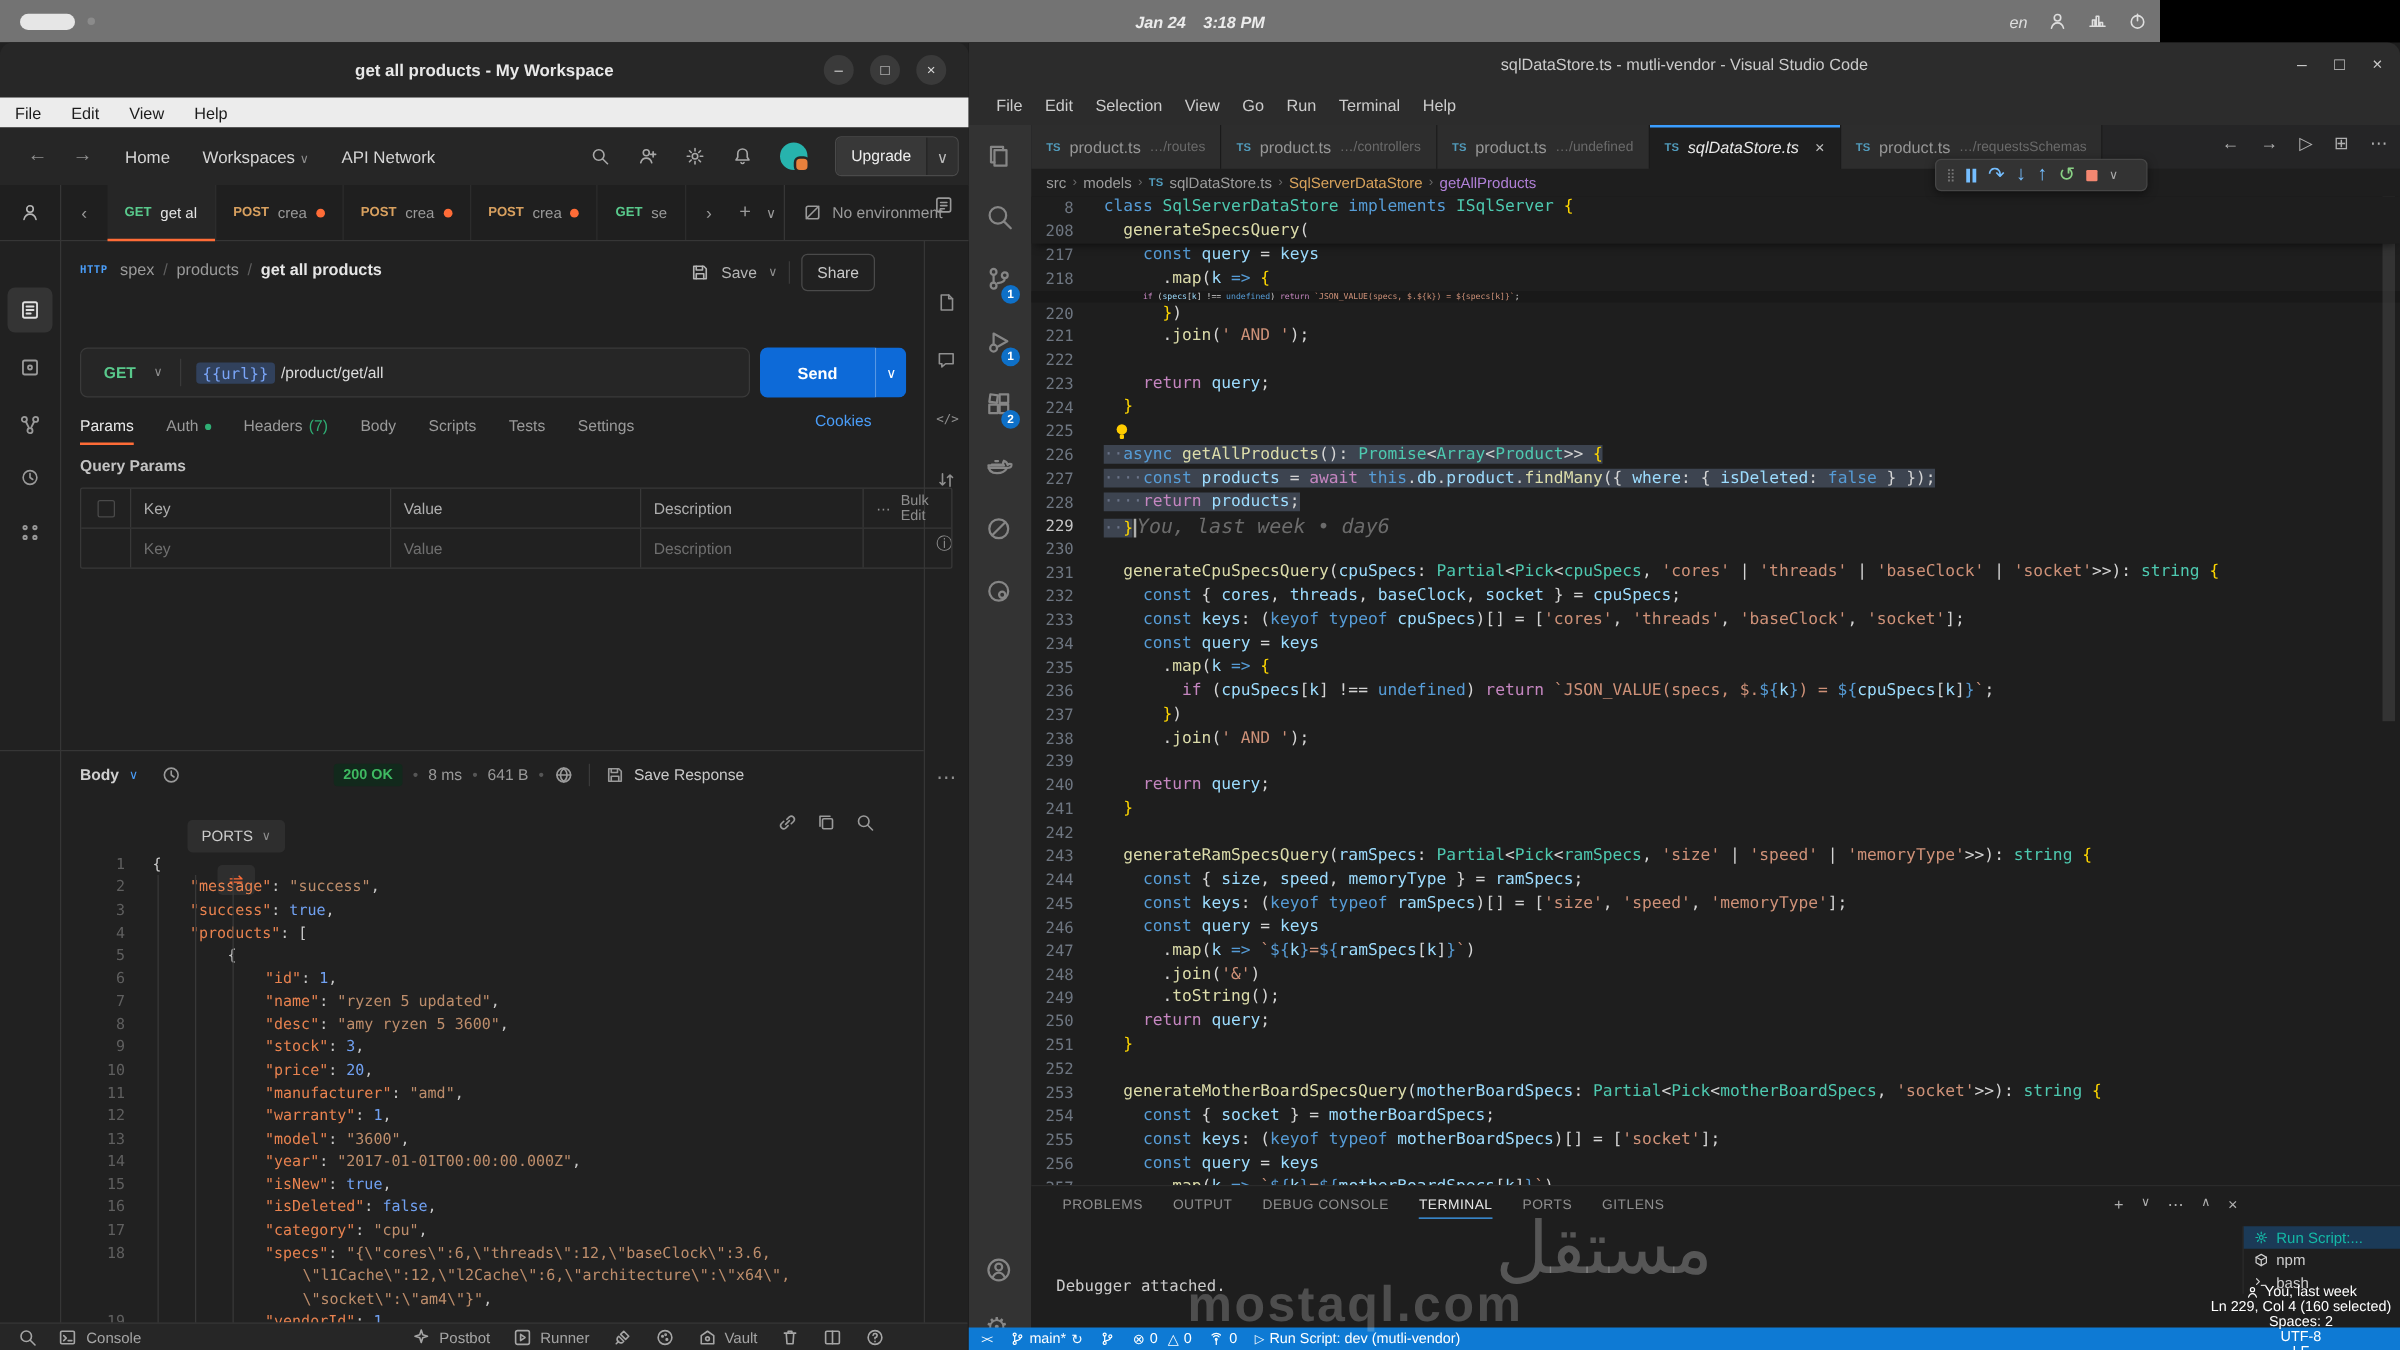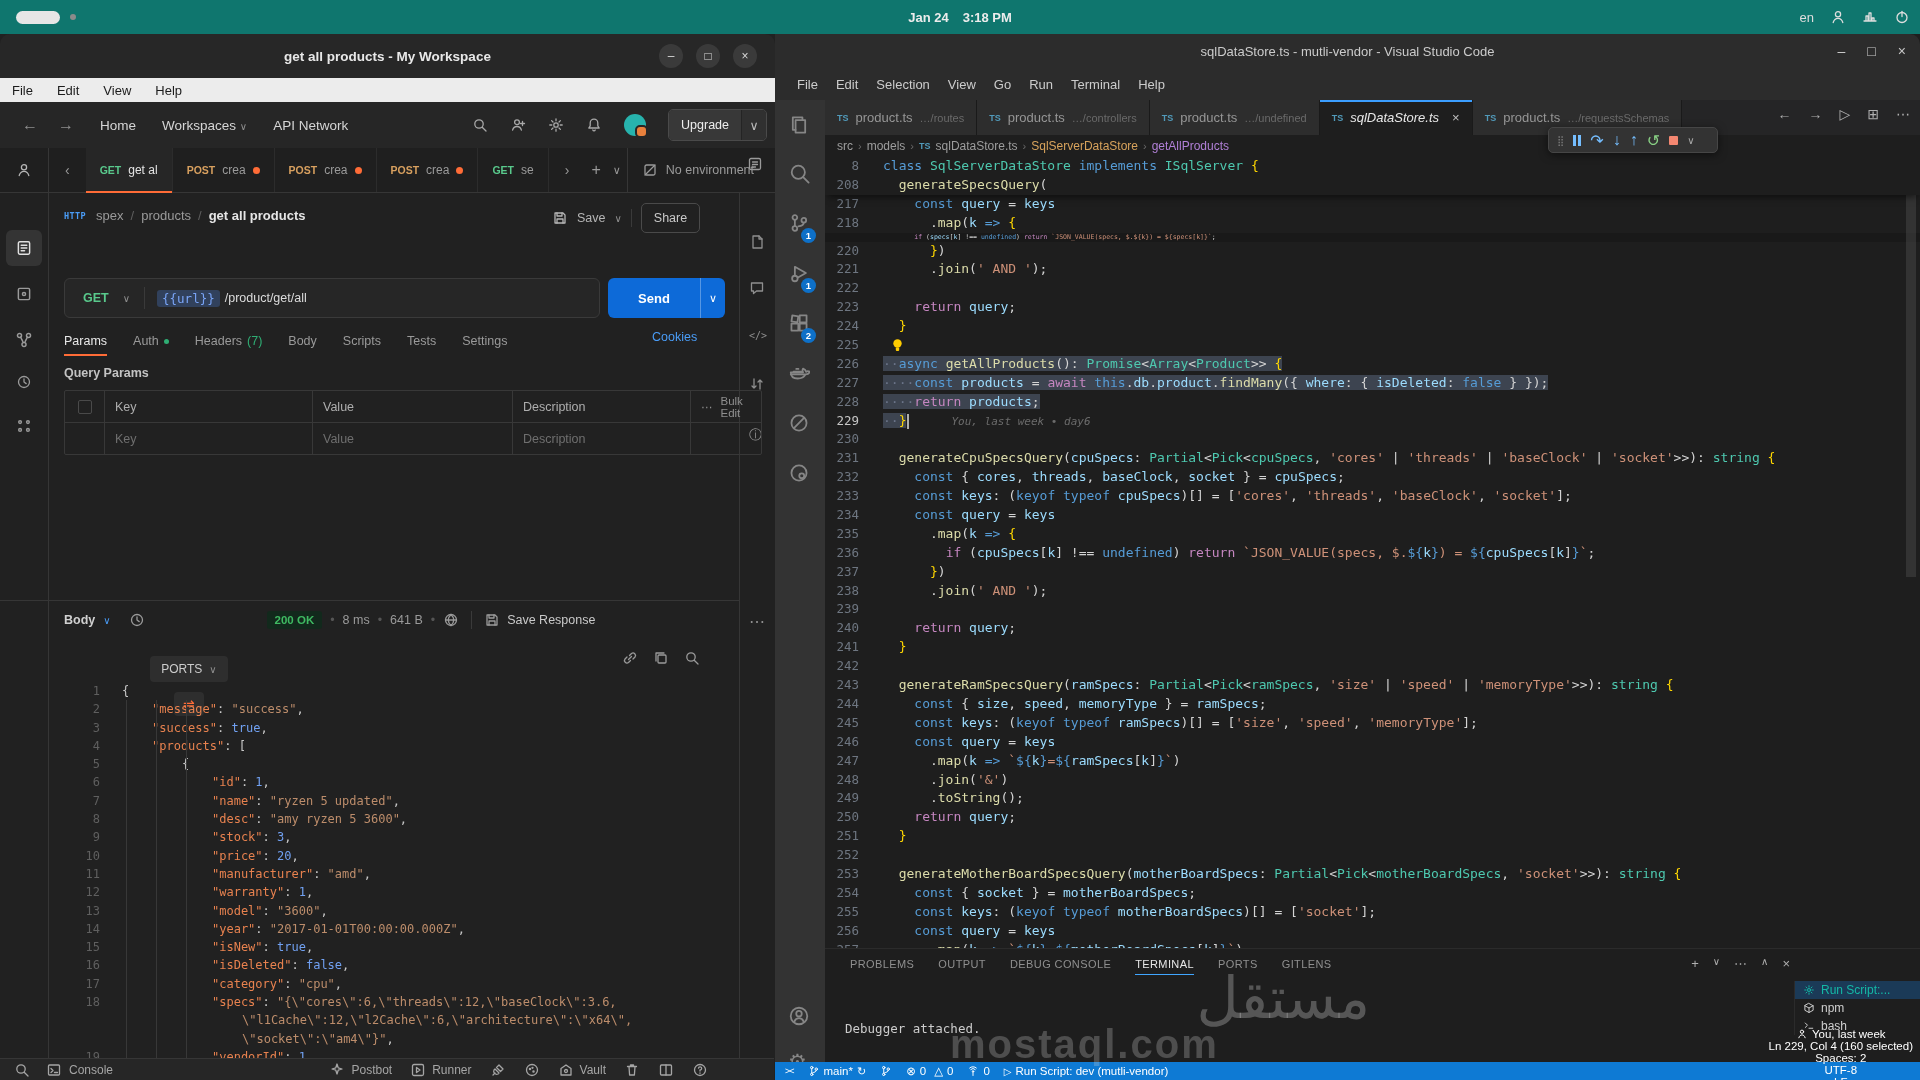--- a/index.html
+++ b/index.html
@@ -4,21 +4,21 @@
 <style>
   html,body{margin:0;padding:0;background:#000;}
   .stage{position:relative;width:1920px;height:1080px;overflow:hidden;background:#000;
          font-family:"Liberation Sans",sans-serif;-webkit-font-smoothing:antialiased;}
   .abs{position:absolute;}
   .mono{font-family:"DejaVu Sans Mono",monospace;}
   svg{display:block;}
   .ic{display:inline-flex;align-items:center;justify-content:center;}
 
   
-  .topbar{left:0;top:0;width:1920px;height:34px;background:#0f766e;color:#ececec;font-size:13px;}
+  .topbar{left:0;top:0;width:1728px;height:34px;background:#737373;color:#ececec;font-size:13px;font-style:italic;}
   .tb-pill{left:16px;top:11px;width:44px;height:13px;border-radius:7px;background:#e6e6e6;}
   .tb-dot{left:70px;top:14px;width:6px;height:6px;border-radius:3px;background:#8b8b8b;}
   .tb-clock{left:0;top:0;width:1920px;height:34px;display:flex;align-items:center;justify-content:center;gap:14px;font-weight:700;}
   .tb-right{right:10px;top:0;height:34px;display:flex;align-items:center;gap:16px;color:#dedede;}
 
   
   .win-title{font-size:13.5px;font-weight:700;color:#e8e8e8;}
 
   
   .pm{left:0;top:34px;width:775px;height:1046px;background:#212121;color:#d0d0d0;}
@@ -140,21 +140,21 @@
   .vrow{display:flex;height:18.9px;line-height:18.9px;white-space:pre;font-size:13px;position:relative;}
   .vnum{width:58px;flex:none;text-align:right;padding-right:24px;color:#6e7681;box-sizing:border-box;font-size:12.5px;}
   .vrow.cur .vnum{color:#c6c6c6;}
   .vcode{flex:1;}
   .vrow.sel .vcode .selwrap{background:#3d4450;}
   .vrow.squish{height:9px;line-height:9px;font-size:6.5px;overflow:hidden;background:#191919;}
   .vrow.squish .vnum{font-size:6.5px;}
   .vrow.clip{height:10px;overflow:hidden;}
   .tk-k{color:#569cd6;} .tk-t{color:#4ec9b0;} .tk-f{color:#dcdcaa;} .tk-v{color:#9cdcfe;}
   .tk-s{color:#ce9178;} .tk-p{color:#d4d4d4;} .tk-c{color:#c586c0;} .tk-b{color:#ffd700;} .tk-w{color:#6b7489;}
-  .blame{color:#6b6b6b;font-style:italic;padding-left:42px;font-size:11px;}
+  .blame{color:#6b6b6b;font-style:italic;font-size:16px;}
   .cursorbar{display:inline-block;width:2px;height:15px;background:#aeafad;vertical-align:middle;margin-left:1px;}
   .sticky{box-shadow:0 5px 7px -3px rgba(0,0,0,.55);position:relative;z-index:3;background:#1e1e1e;}
   .bulb{position:absolute;left:66px;top:2px;}
   .vs-scroll{left:1131px;top:123px;width:10px;height:420px;background:#4e4e4e;opacity:.45;}
   .dbgbar{left:773px;top:93px;width:170px;height:26px;background:#333333;border:1px solid #464646;border-radius:5px;
           box-shadow:0 2px 8px rgba(0,0,0,.5);display:flex;align-items:center;gap:9px;padding:0 8px;box-sizing:border-box;z-index:5;}
   .pausebar{width:3px;height:11px;background:#75beff;box-shadow:5px 0 0 #75beff;margin-right:5px;}
   .stopsq{width:9px;height:9px;background:#f48771;border-radius:1px;}
 
   .vs-term{left:50px;top:914px;width:1095px;height:114px;background:#1e1e1e;border-top:1px solid #2b2b2b;}

